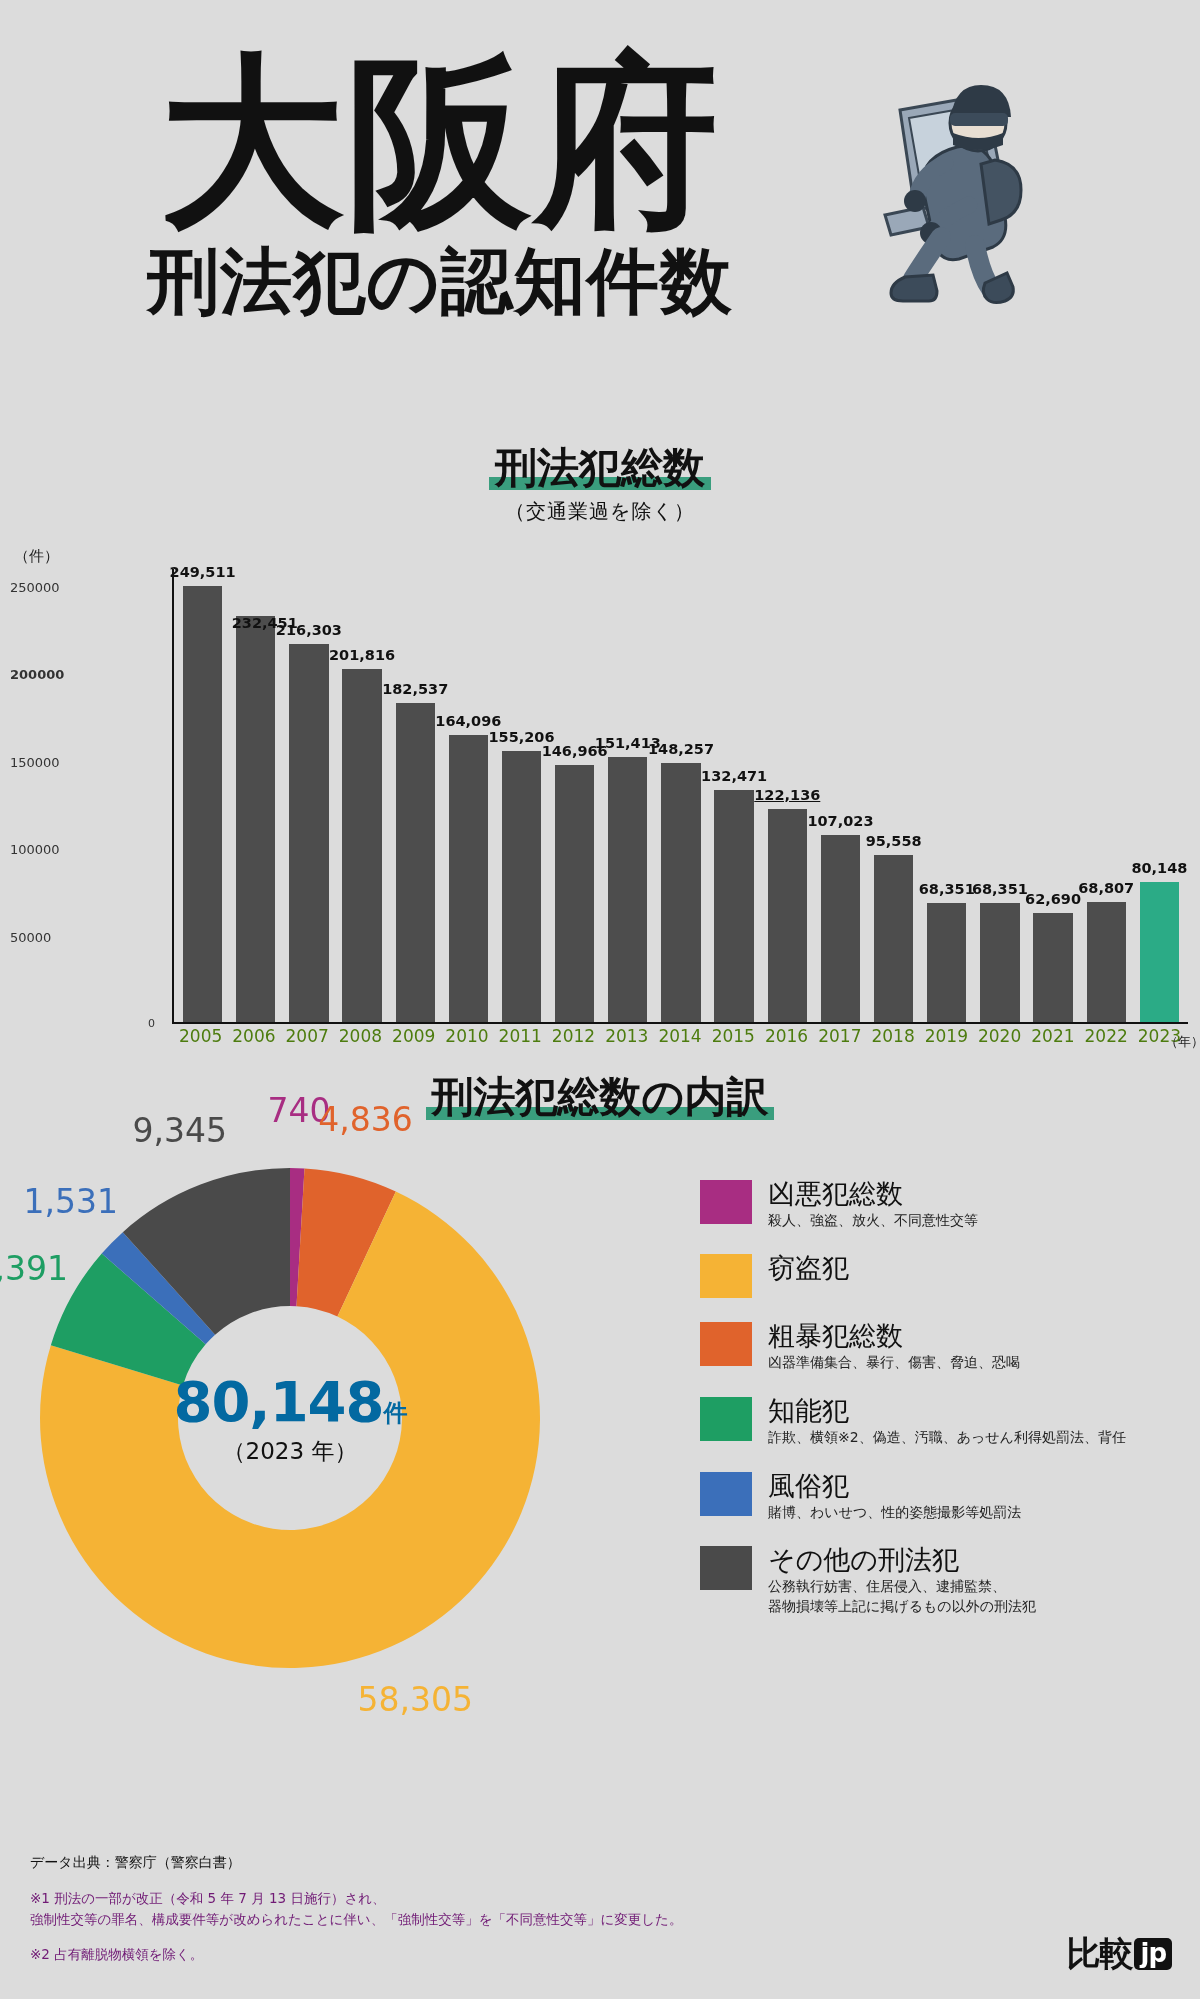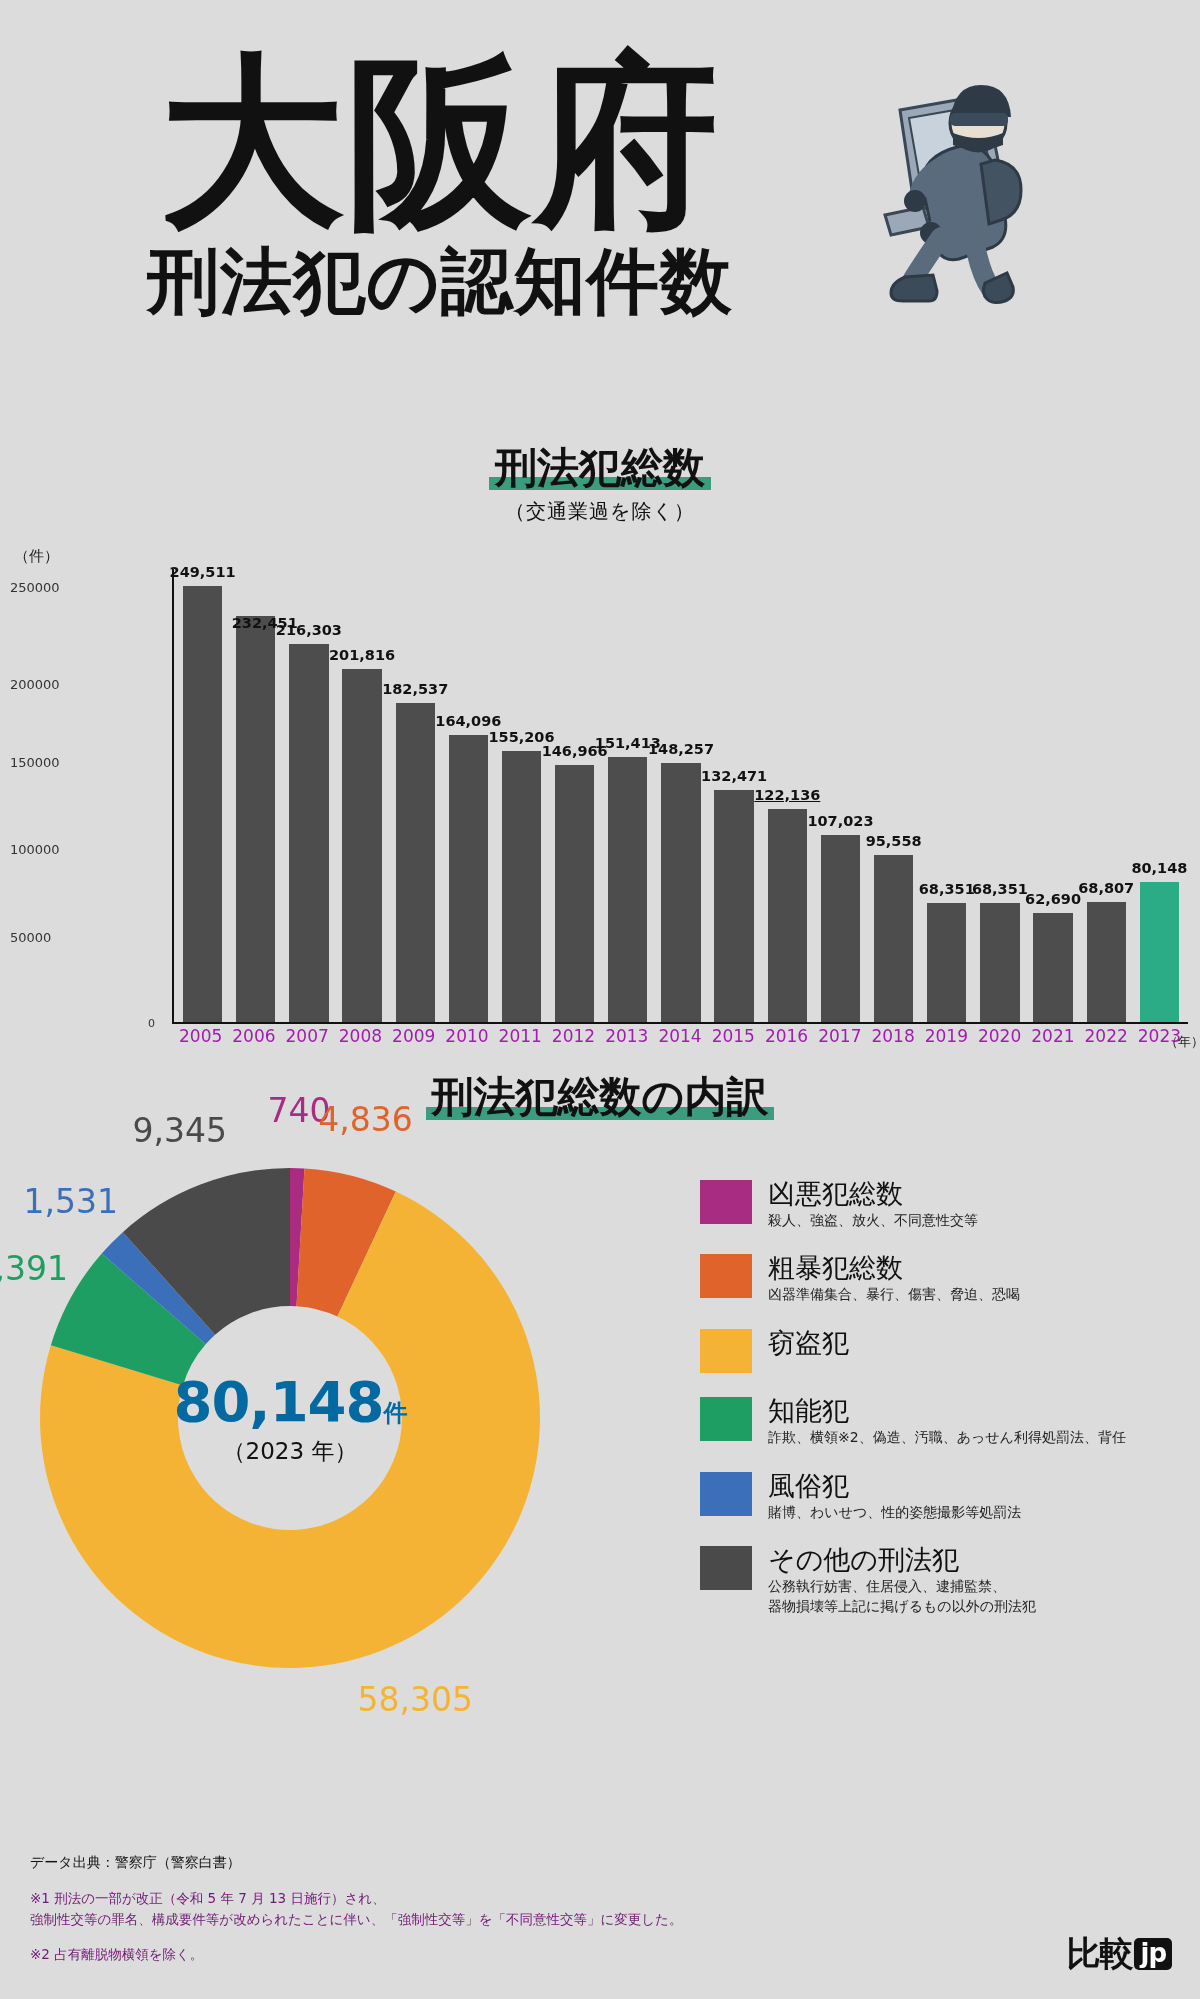--- a/index.html
+++ b/index.html
@@ -57,21 +57,21 @@
   .bar { width: 74%; background: #4d4d4d; }
   .bar.hl { background: #2bab86; }
   .bar-val {
     position: absolute; left: 50%; transform: translateX(-50%);
     font-size: 14.5px; font-weight: 700; color: #111; white-space: nowrap;
   }
   .xlabels {
     position: absolute; left: 172px; right: 12px; top: 487px; height: 30px;
     display: flex; justify-content: space-between; padding: 0 2px;
   }
-  .xlabel { flex: 1; text-align: center; font-size: 17px; color: #a21caf; }
+  .xlabel { flex: 1; text-align: center; font-size: 17px; color: #4d7c0f; }
   .zero-label { position: absolute; left: 148px; top: 478px; font-size: 11px; color: #333; }
   .year-unit { position: absolute; right: -4px; top: 494px; font-size: 13px; color: #222; }
 
   
   .donut-area { position: relative; height: 560px; margin-top: 6px; }
   .donut-wrap { position: absolute; left: 20px; top: 20px; width: 540px; height: 540px; }
   .donut-center {
     position: absolute; left: 50%; top: 50%; transform: translate(-50%,-50%);
     text-align: center; width: 300px;
   }
@@ -145,21 +145,21 @@
   </div>
   <div class="section-sub">（交通業過を除く）</div>
 </div>
 
 <div class="barchart-area">
   <div class="unit-label">（件）</div>
   <div class="yaxis" id="yaxis">
       <div class="ytick" style="top: 367.5px;">50000</div>
       <div class="ytick" style="top: 280px;">100000</div>
       <div class="ytick" style="top: 192.5px;">150000</div>
-      <div class="ytick" style="top: 115px;">200000</div>
+      <div class="ytick" style="top: 105px; font-weight: bold;">200000</div>
       <div class="ytick" style="top: 17.5px;">250000</div>
     </div>
   <div class="zero-label">0</div>
   <div class="plot">
     <div class="bars" id="bars">
         <div class="bar-col">
           <div class="bar-val" style="bottom: 442.644px;">249,511</div>
           <div class="bar" style="height: 436.644px;"></div>
         </div>
         <div class="bar-col">
@@ -305,30 +305,30 @@
 
   <div class="legend" id="legend">
       <div class="legend-item">
         <div class="sw" style="background: rgb(168, 45, 130);"></div>
         <div>
           <div class="lg-name">凶悪犯総数</div>
           <div class="lg-desc" style="white-space: pre-line;">殺人、強盗、放火、不同意性交等</div>
         </div>
       </div>
       <div class="legend-item">
+        <div class="sw" style="background: rgb(245, 179, 53);"></div>
+        <div>
+          <div class="lg-name">窃盗犯</div>
+        </div>
+      </div>
+      <div class="legend-item">
         <div class="sw" style="background: rgb(224, 99, 44);"></div>
         <div>
           <div class="lg-name">粗暴犯総数</div>
           <div class="lg-desc" style="white-space: pre-line;">凶器準備集合、暴行、傷害、脅迫、恐喝</div>
-        </div>
-      </div>
-      <div class="legend-item">
-        <div class="sw" style="background: rgb(245, 179, 53);"></div>
-        <div>
-          <div class="lg-name">窃盗犯</div>
         </div>
       </div>
       <div class="legend-item">
         <div class="sw" style="background: rgb(30, 158, 99);"></div>
         <div>
           <div class="lg-name">知能犯</div>
           <div class="lg-desc" style="white-space: pre-line;">詐欺、横領※2、偽造、汚職、あっせん利得処罰法、背任</div>
         </div>
       </div>
       <div class="legend-item">

